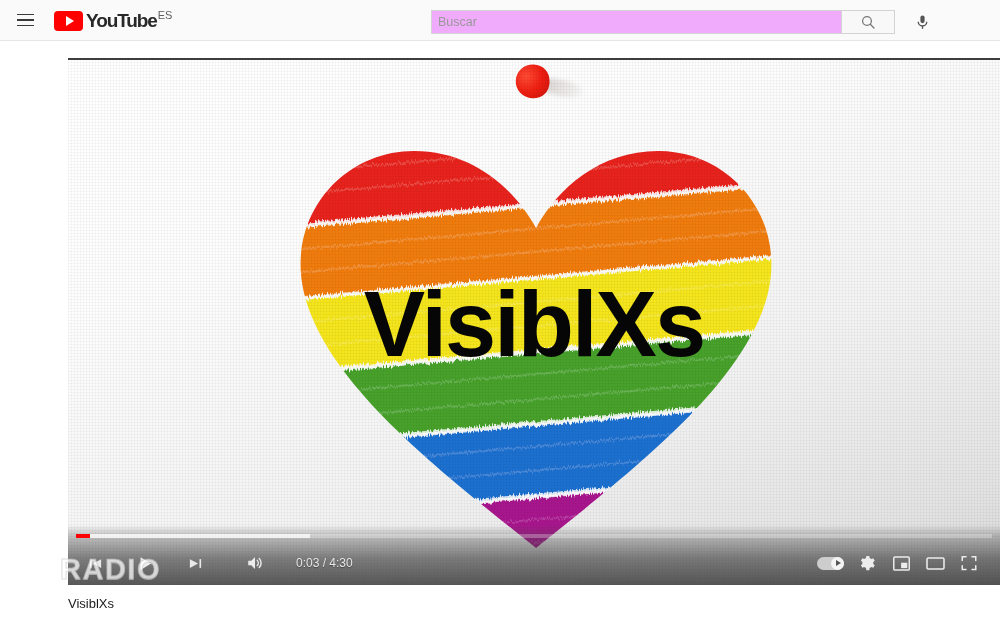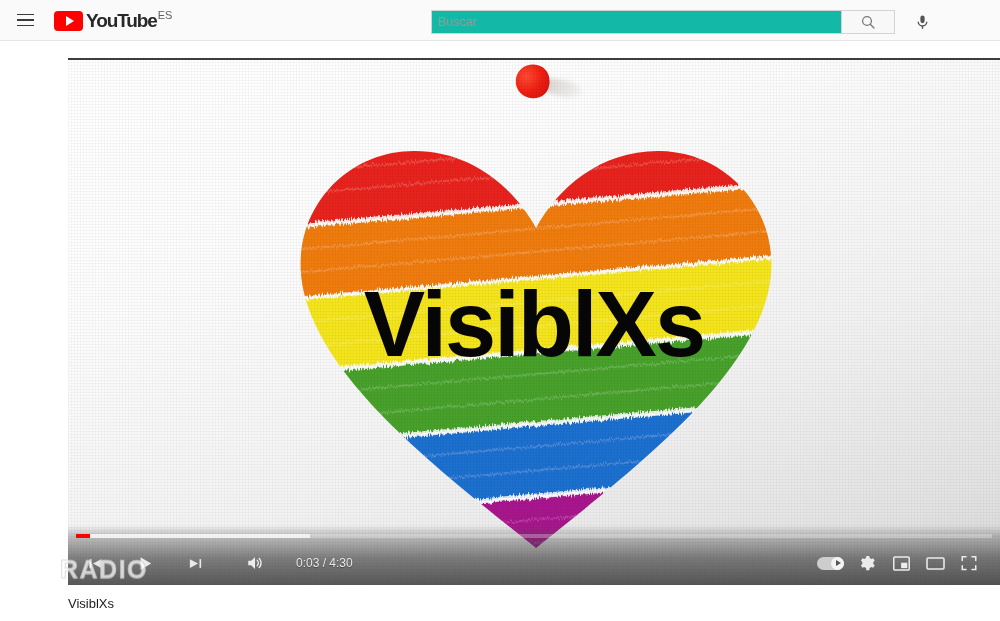--- a/index.html
+++ b/index.html
@@ -81,21 +81,21 @@
     position: absolute;
     left: 431px; top: 9px;
     display: flex;
     align-items: center;
   }
   #search-input {
     width: 410px;
     height: 24px;
     border: 1px solid #d3d3d3;
     border-right: none;
-    background: #14b8a6;
+    background: #f0abfc;
     padding: 0 6px;
     font-family: "Liberation Sans", sans-serif;
     font-size: 12.5px;
     color: #333;
     outline: none;
   }
   #search-input::placeholder { color: #999; }
   #search-submit {
     width: 54px; height: 24px;
     border: 1px solid #d3d3d3;
@@ -278,21 +278,21 @@
     width: 200px;
     height: 52px;
     z-index: 40;
     pointer-events: none;
     opacity: 0.82;
   }
   #wm-text {
     position: absolute;
     left: 38px; top: -3px;
     font-family: "Liberation Sans", sans-serif;
-    font-size: 25px;
+    font-size: 29px;
     font-weight: bold;
     letter-spacing: 1.5px;
     line-height: 24px;
     color: rgba(255,255,255,0.80);
     -webkit-text-stroke: 1px rgba(190,190,190,0.65);
     text-shadow: 0 1px 0 rgba(255,255,255,0.5);
   }
 
   
   #video-title {

